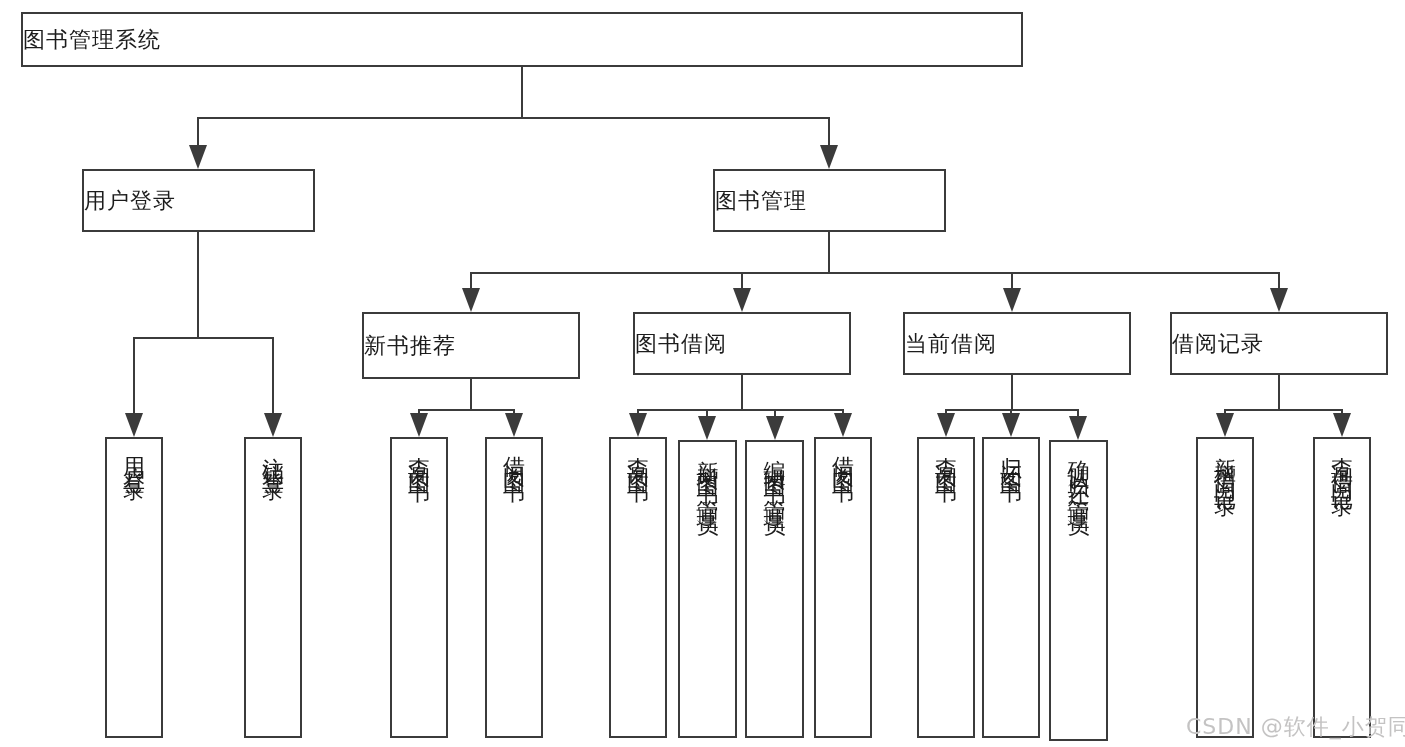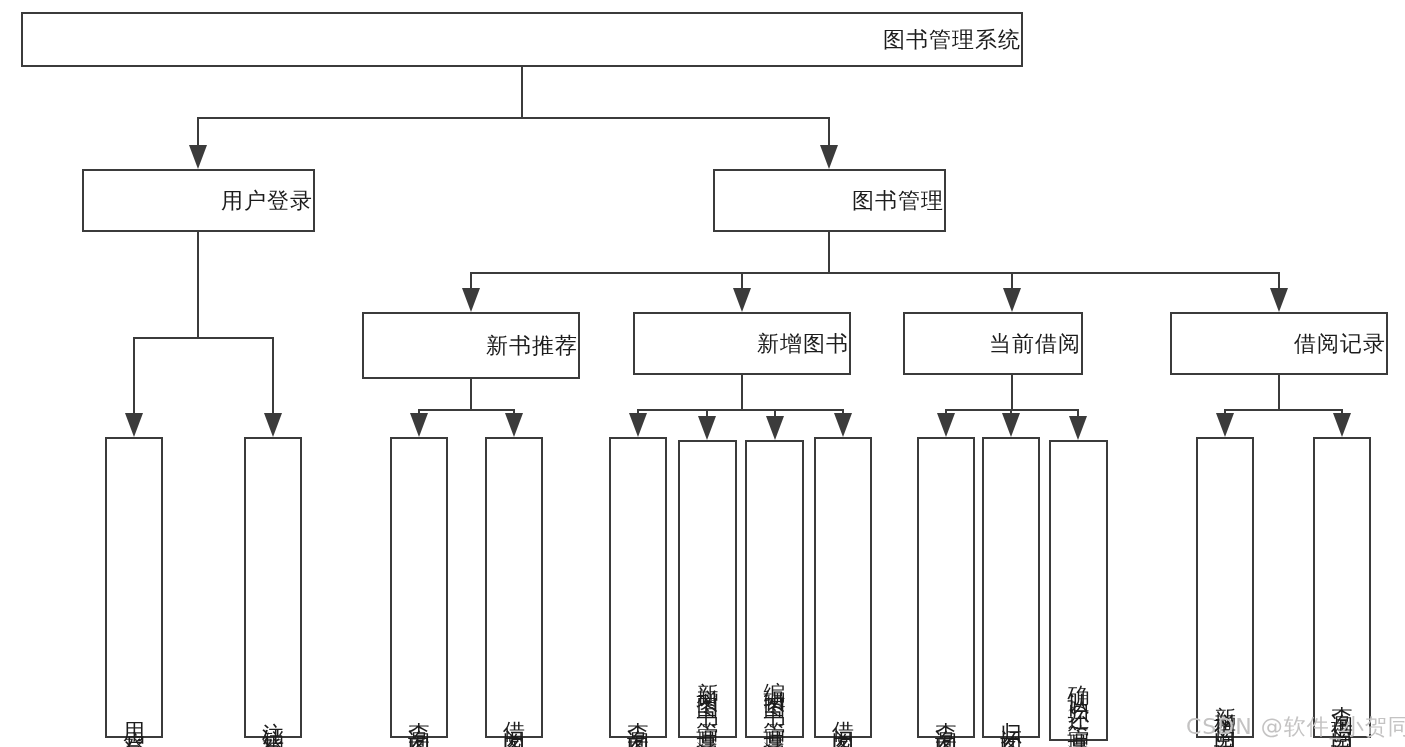--- a/index.html
+++ b/index.html
@@ -10,21 +10,21 @@
     font-family:"DejaVu Sans","Liberation Sans",sans-serif;
     overflow:hidden;
   }
   .box{
     position:absolute;
     box-sizing:border-box;
     background:#ffffff;
     border:2px solid #3b3b3b;
     display:flex;
     align-items:center;
-    justify-content:flex-end;
+    justify-content:flex-start;
     color:#1c1c1c;
     font-size:22px;
     text-align:center;
     z-index:2;
   }
   .box.h span{white-space:nowrap;letter-spacing:1px;}
   .box.v{
     writing-mode:vertical-rl;
     text-orientation:mixed;
     font-size:22px;
@@ -66,24 +66,24 @@
 
   <div class="box h" style="left:713px;top:169px;width:233px;height:63px">
     <span>图书管理</span>
   </div>
 
   <div class="box h" style="left:362px;top:312px;width:218px;height:67px">
     <span>新书推荐</span>
   </div>
 
   <div class="box h" style="left:633px;top:312px;width:218px;height:63px">
-    <span>新增图书</span>
+    <span>图书借阅</span>
   </div>
 
-  <div class="box h" style="left:903px;top:312px;width:180px;height:63px">
+  <div class="box h" style="left:903px;top:312px;width:228px;height:63px">
     <span>当前借阅</span>
   </div>
 
   <div class="box h" style="left:1170px;top:312px;width:218px;height:63px">
     <span>借阅记录</span>
   </div>
 
   <div class="box v" style="left:105px;top:437px;width:58px;height:301px">
     <span>用户登录</span>
   </div>

